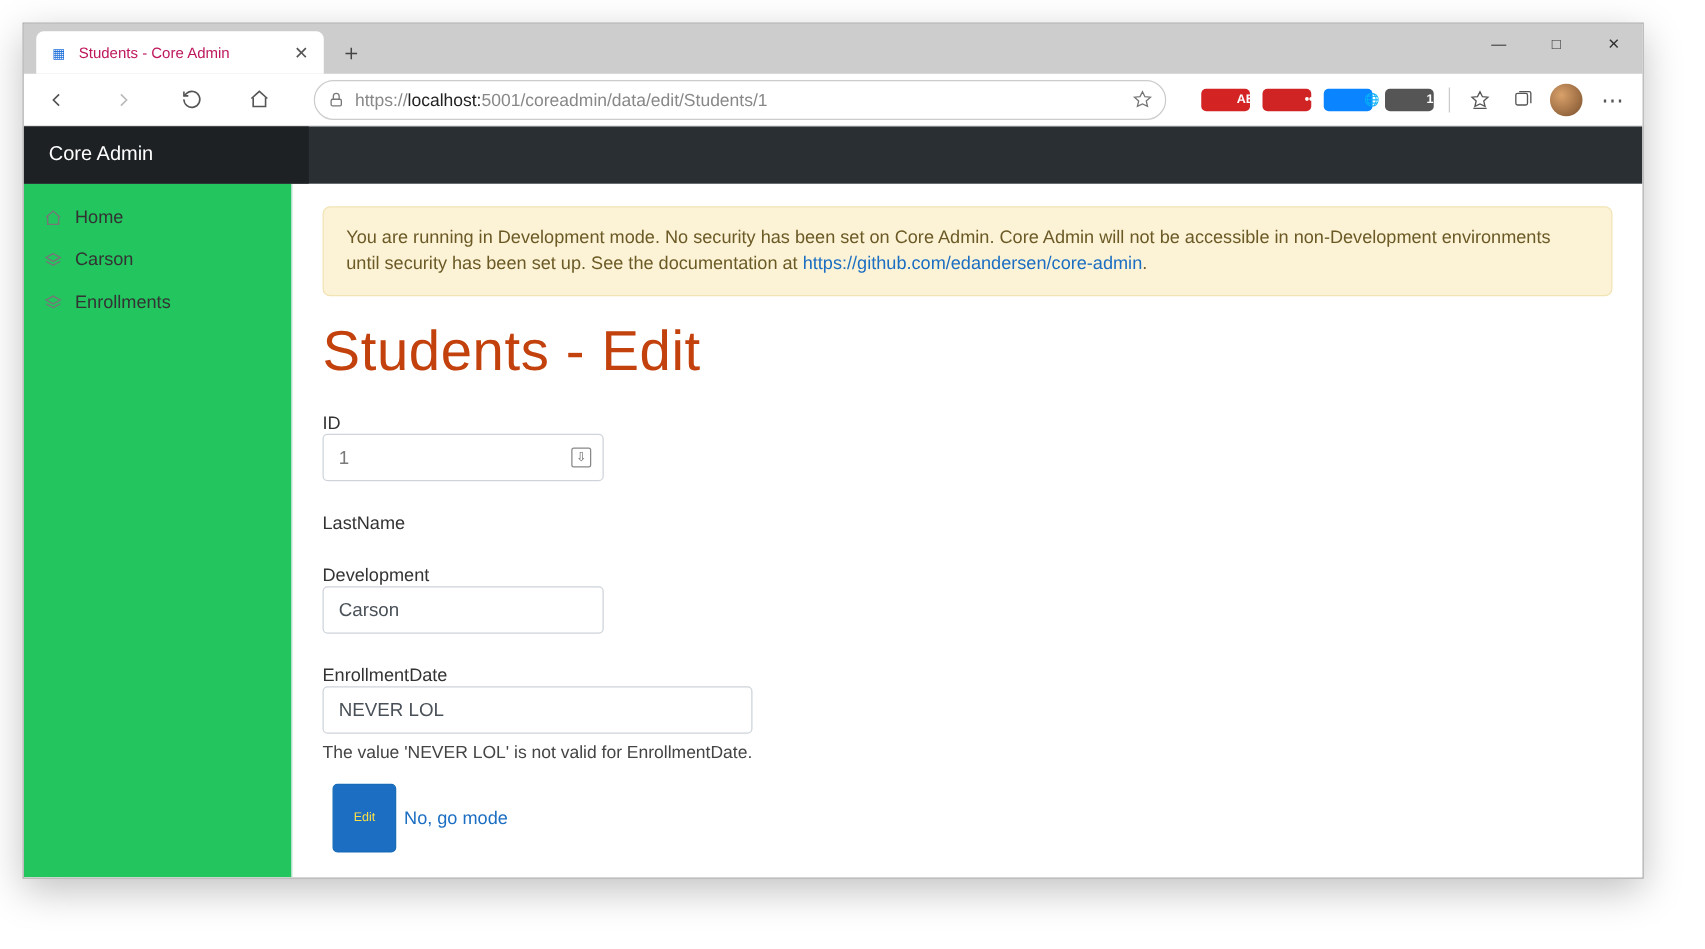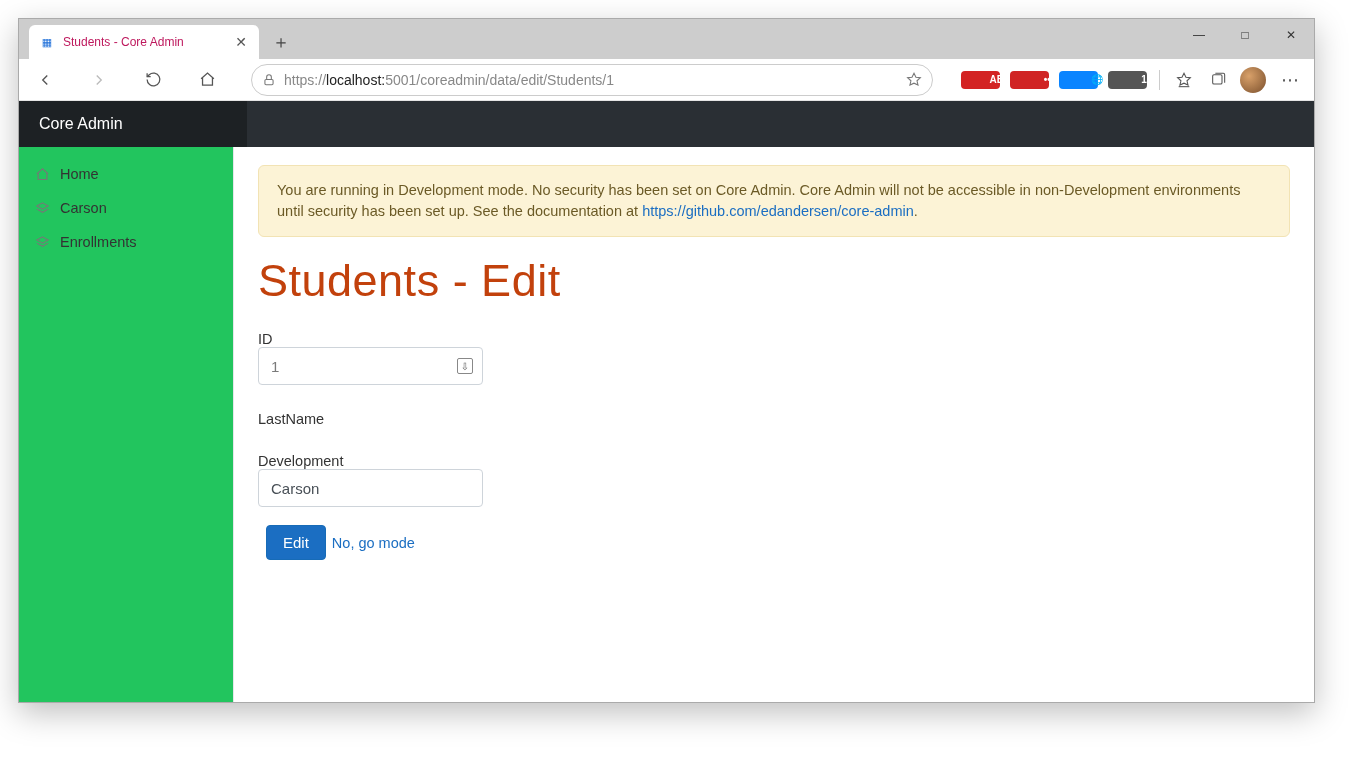--- a/index.html
+++ b/index.html
@@ -211,25 +211,25 @@
   }
   .form-actions {
     display: flex;
     align-items: center;
     gap: 6px;
     margin-top: 12px;
     margin-left: 8px;
   }
   .btn-primary {
     background: #1b6ec2;
-    color: #ffffff;
+    color: #fde047;
     border: 1px solid #176bb7;
     border-radius: 4px;
-    padding: 8px 16px;
-    font-size: 15px;
+    padding: 21px 16px;
+    font-size: 10px;
     cursor: pointer;
     font-family: inherit;
   }
   .link-back {
     color: #1b6ec2;
     font-size: 14.5px;
     text-decoration: none;
     cursor: pointer;
   }
   svg { display:block; }
@@ -379,20 +379,27 @@
           <div class="form-label">LastName</div>
         </div>
 
         <div class="form-row">
           <div class="form-label">Development</div>
           <div class="form-field">
             <input class="form-input" type="text" value="Carson" style="">
           </div>
         </div>
 
+        <div class="form-row">
+          <div class="form-label">EnrollmentDate</div>
+          <div class="form-field">
+            <input class="form-input" type="text" value="NEVER LOL" style="">
+            <div class="validation-msg">The value 'NEVER LOL' is not valid for EnrollmentDate.</div>
+          </div>
+        </div>
 
         <div class="form-actions">
           <button class="btn-primary">Edit</button>
           <a class="link-back">No, go mode</a>
         </div>
       </div>
     </div>
   </div>
 
 </div>

